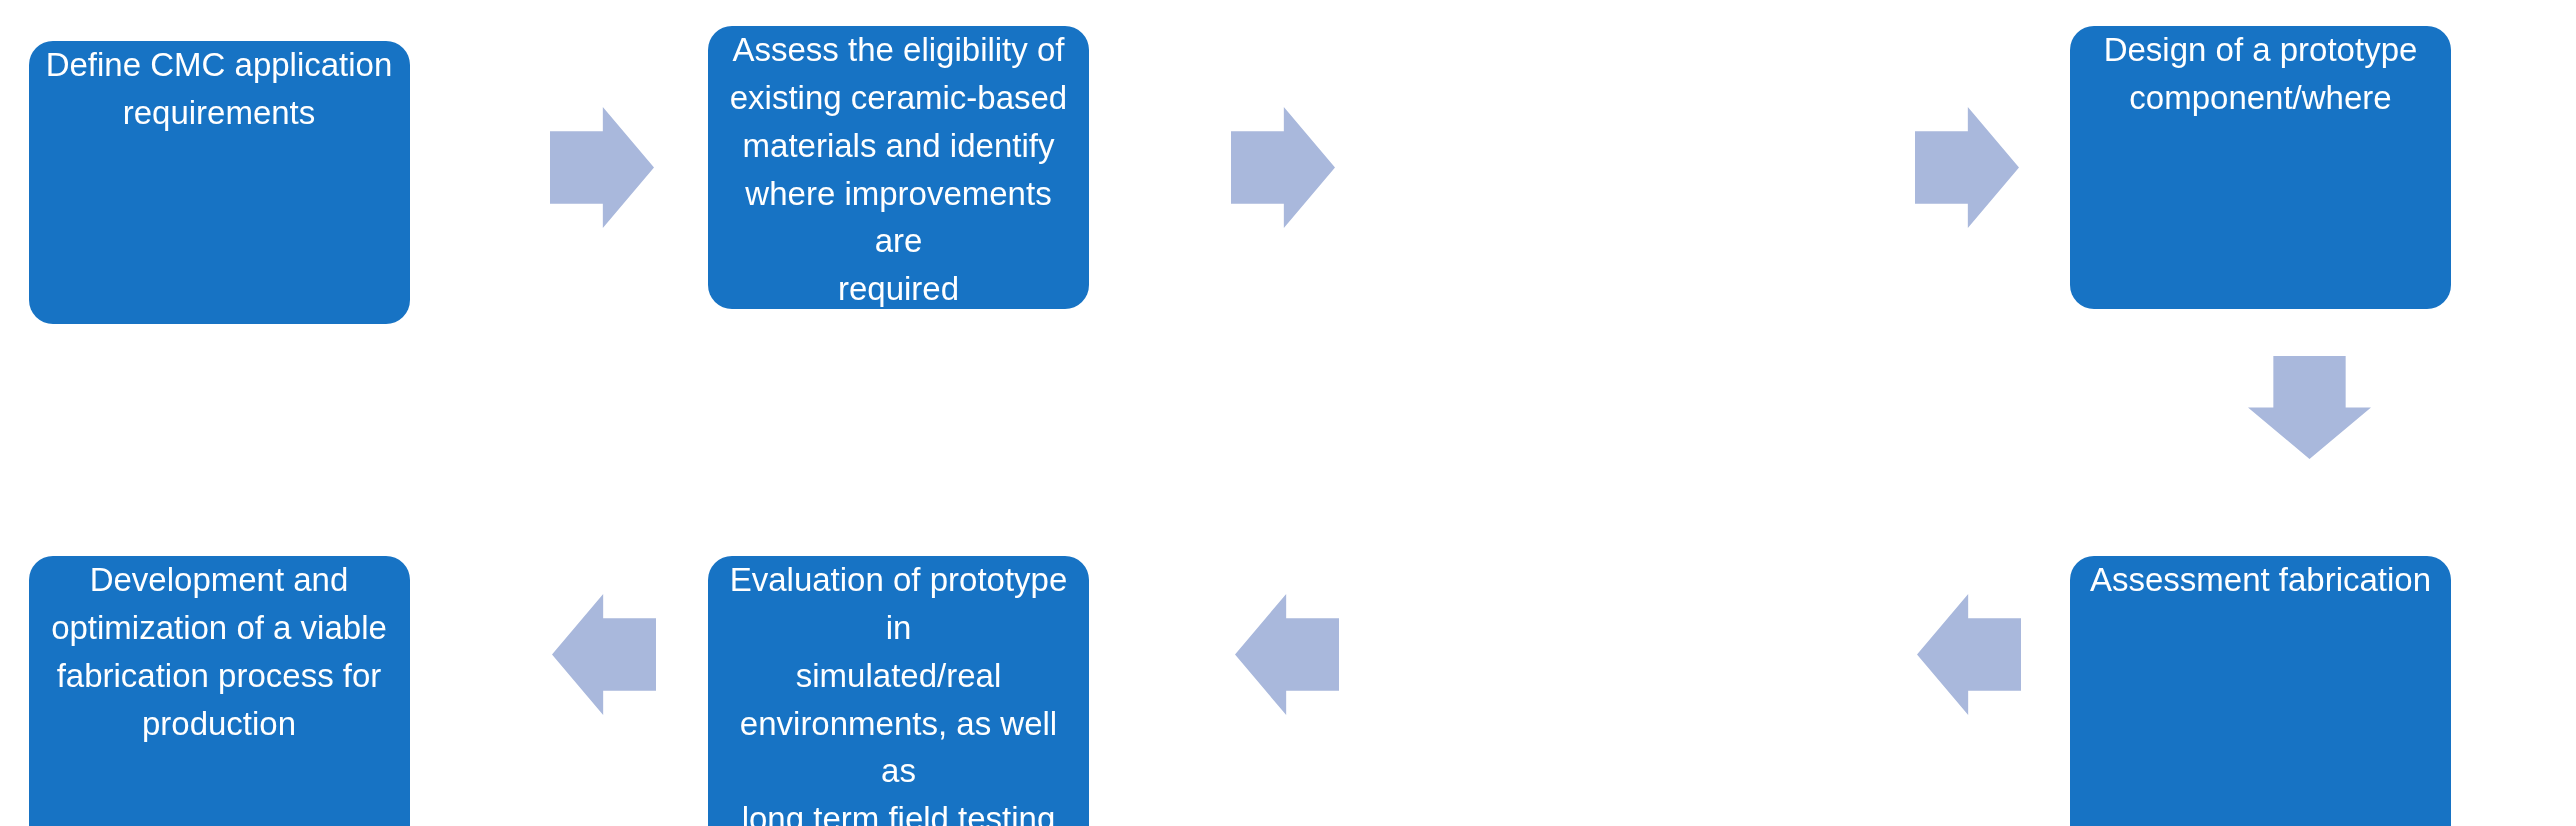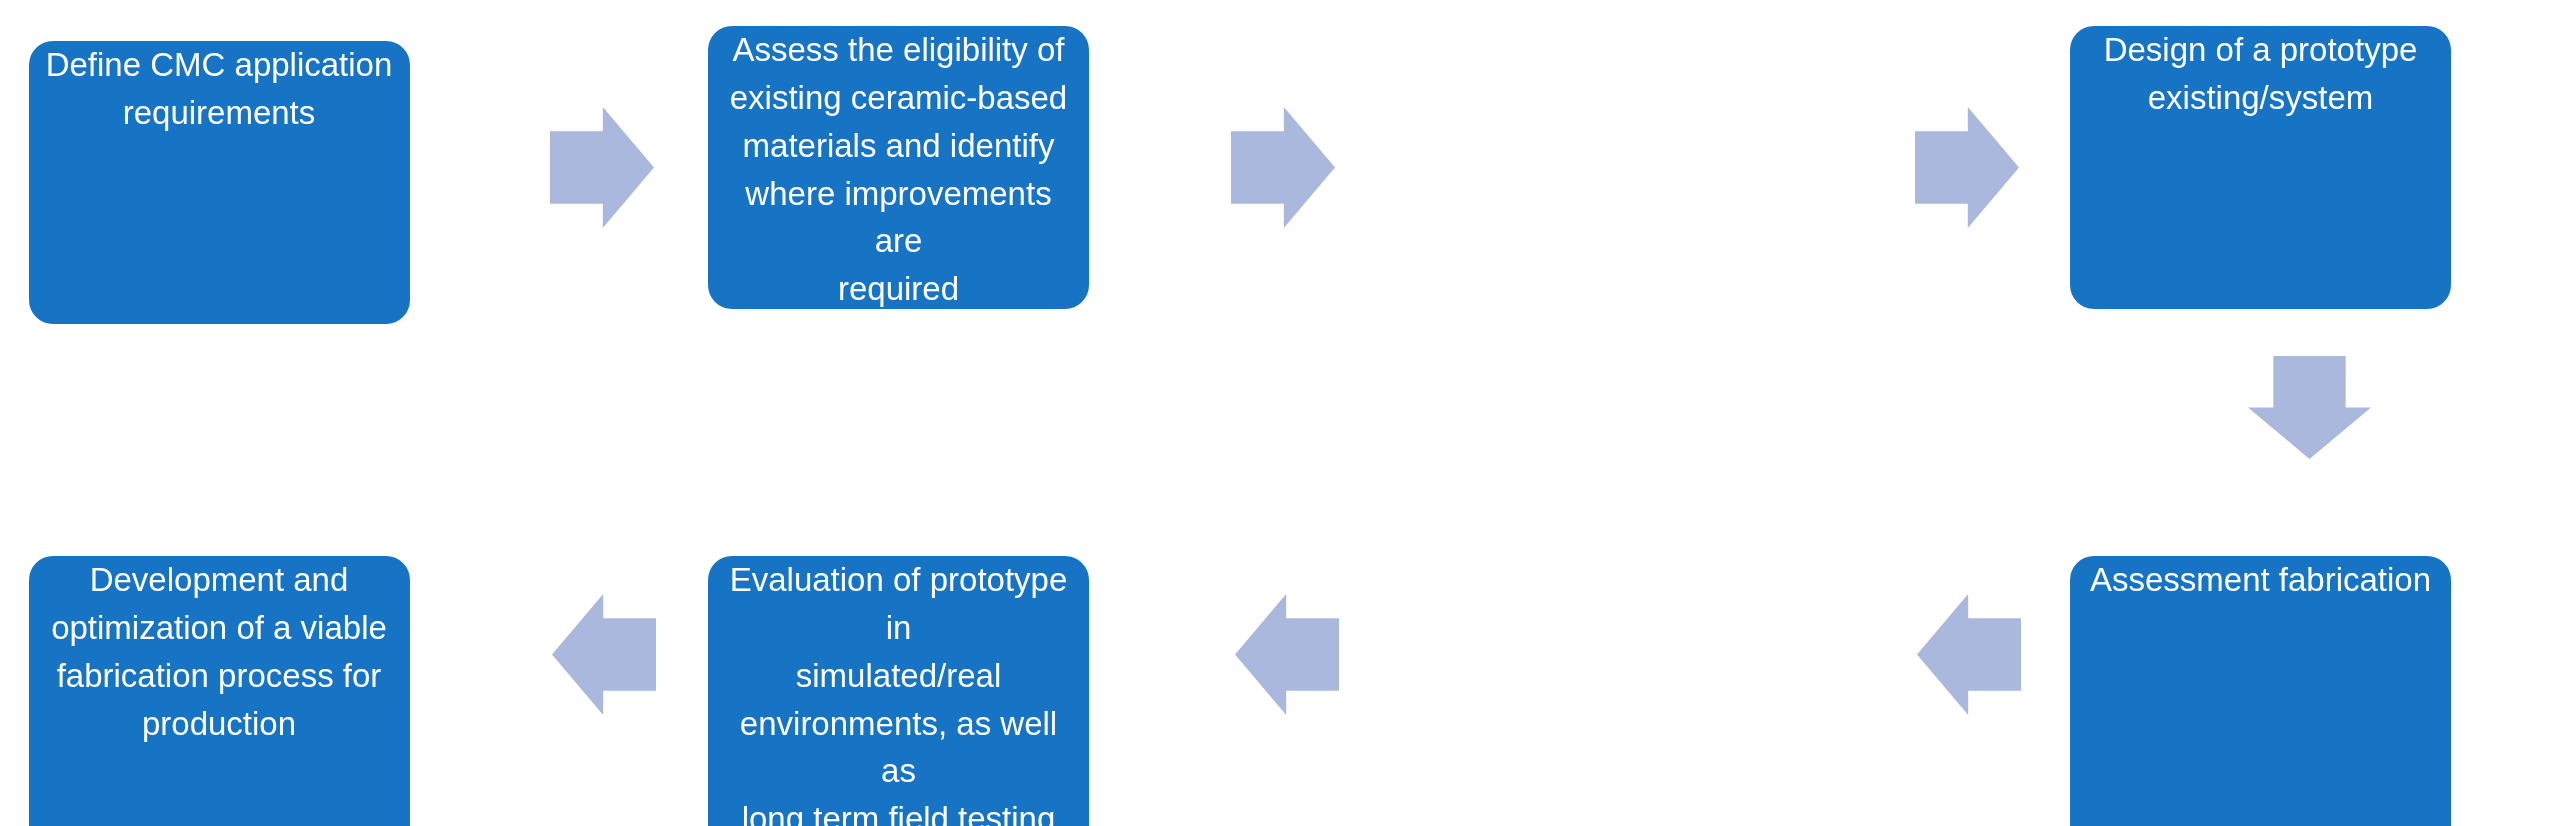--- a/index.html
+++ b/index.html
@@ -71,21 +71,21 @@
 required</div>
   </div>
 
   <div class="arrow arrow-right" style="left:1231px; top:107px;"></div>
 
 
   <div class="arrow arrow-right" style="left:1915px; top:107px;"></div>
 
   <div class="box" style="left:2070px; top:26px;">
     <div class="box-label">Design of a prototype
-existing/system</div>
+component/where</div>
   </div>
 
   <div class="arrow arrow-down" style="left:2248px; top:356px;"></div>
 
   <div class="box row2" style="left:2070px; top:514px;">
     <div class="box-label">Assessment fabrication</div>
   </div>
 
   <div class="arrow arrow-left" style="left:1917px; top:594px;"></div>
 

